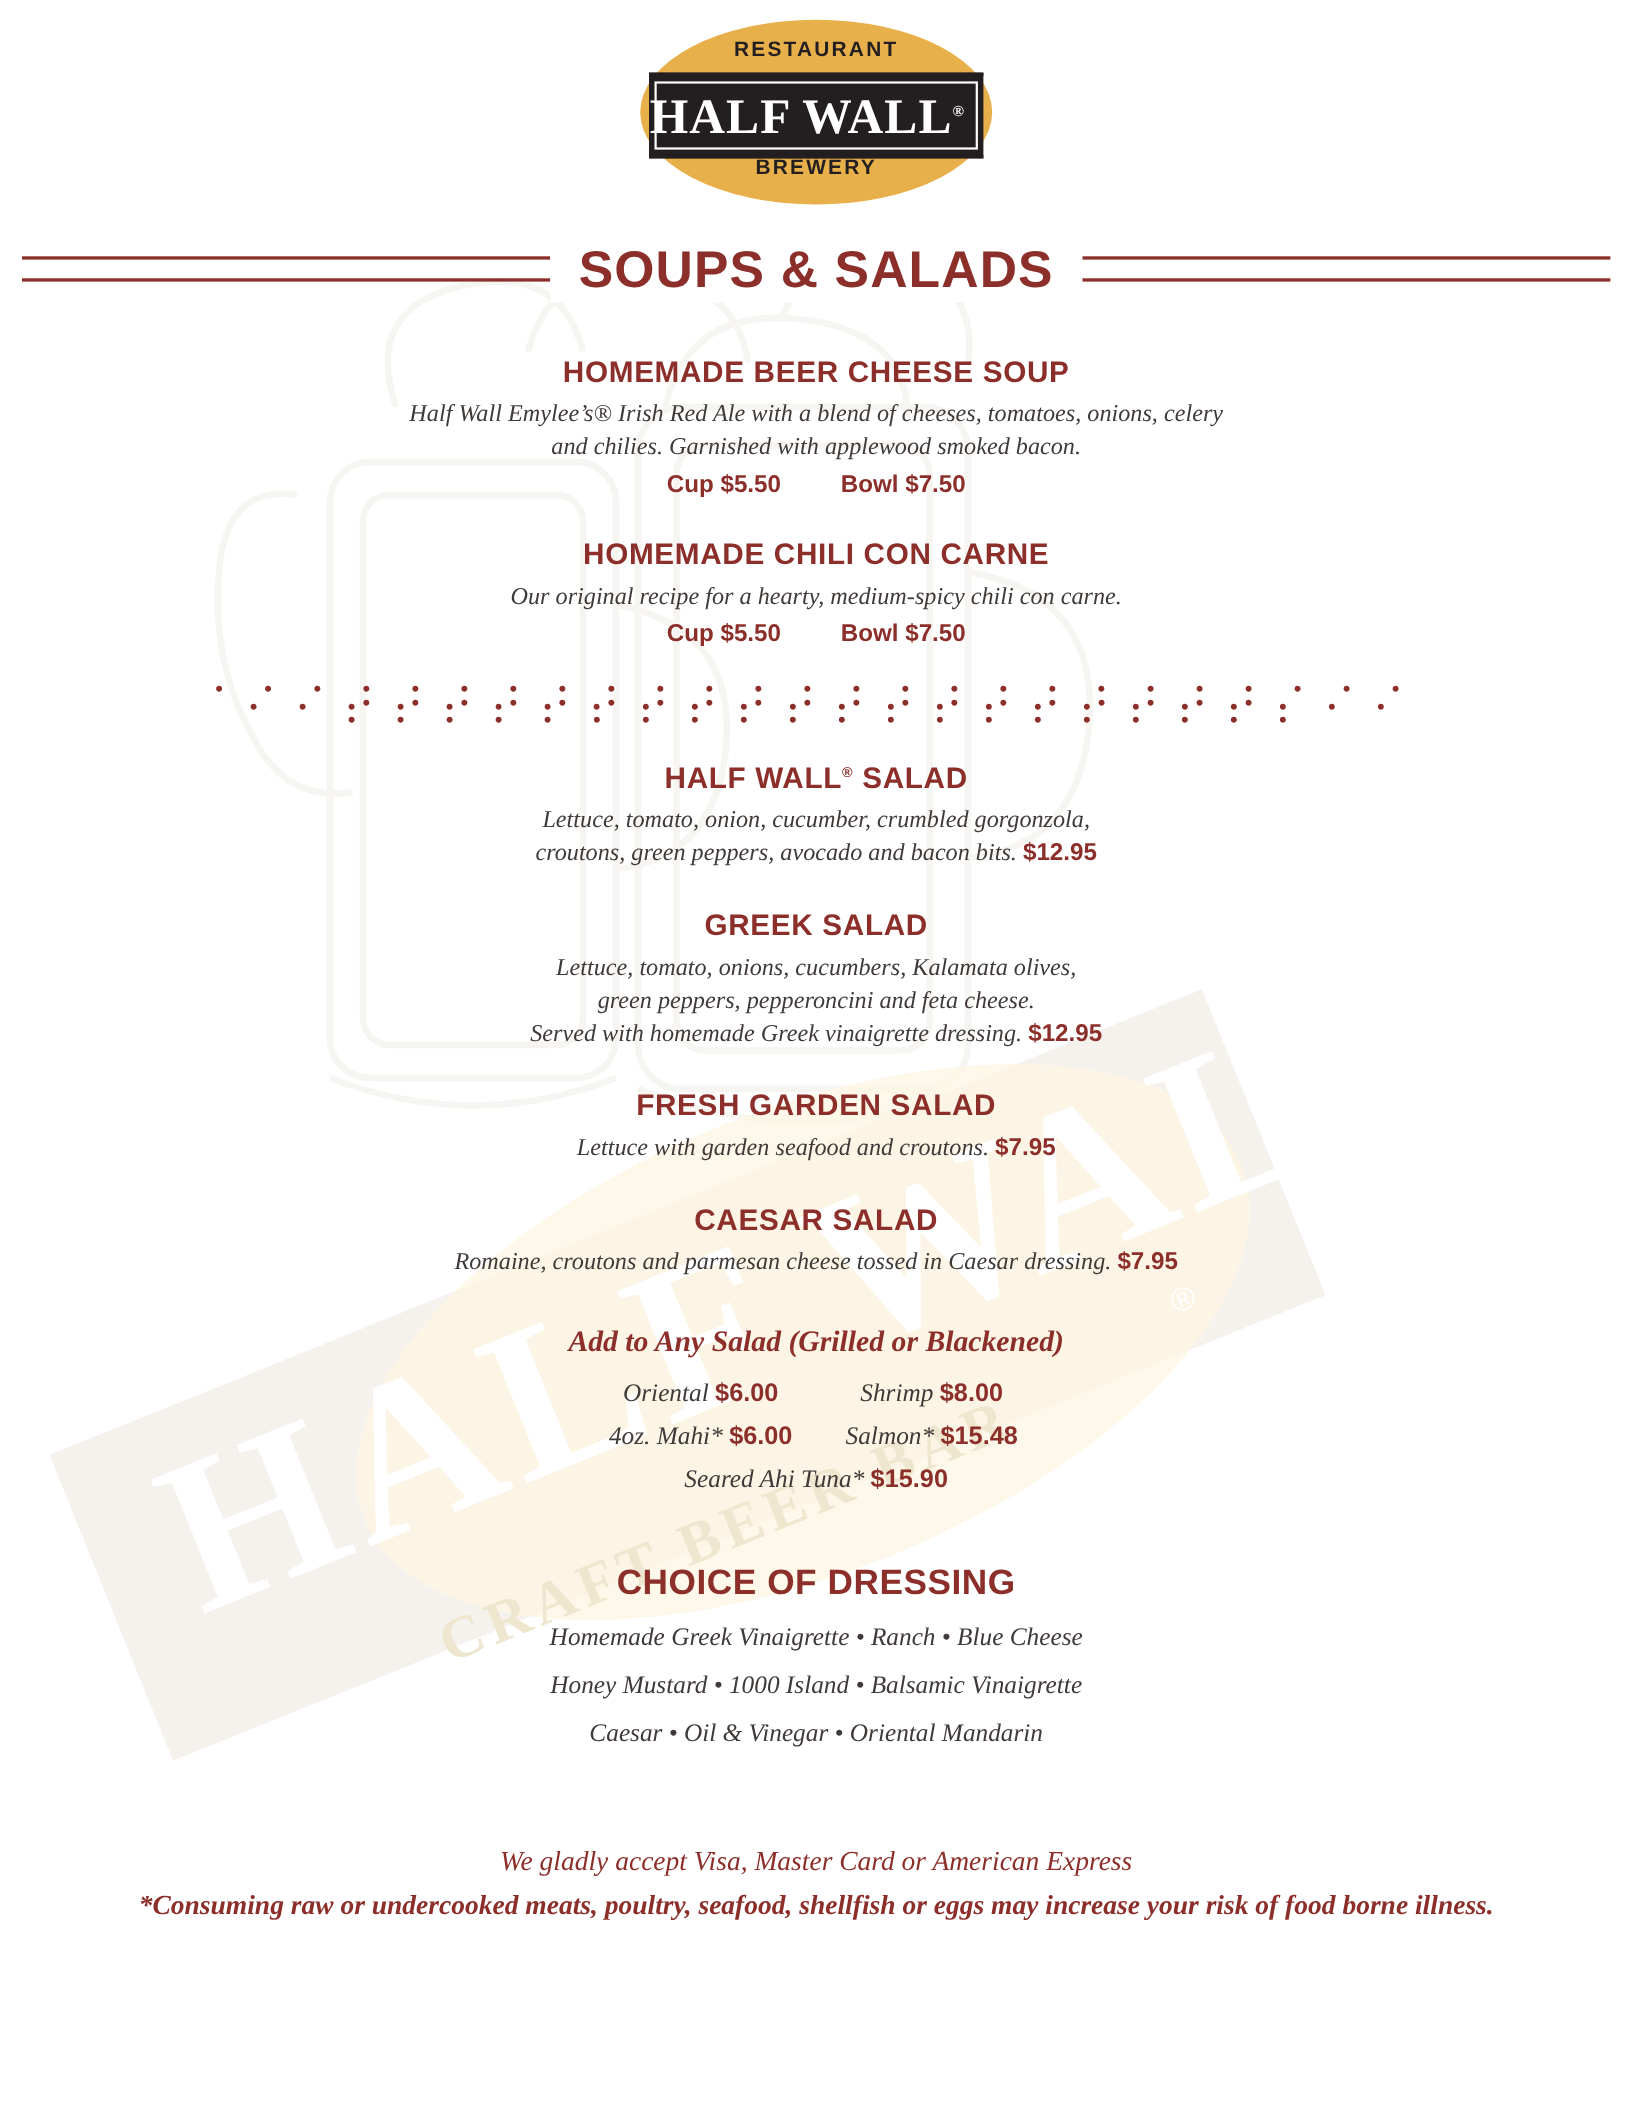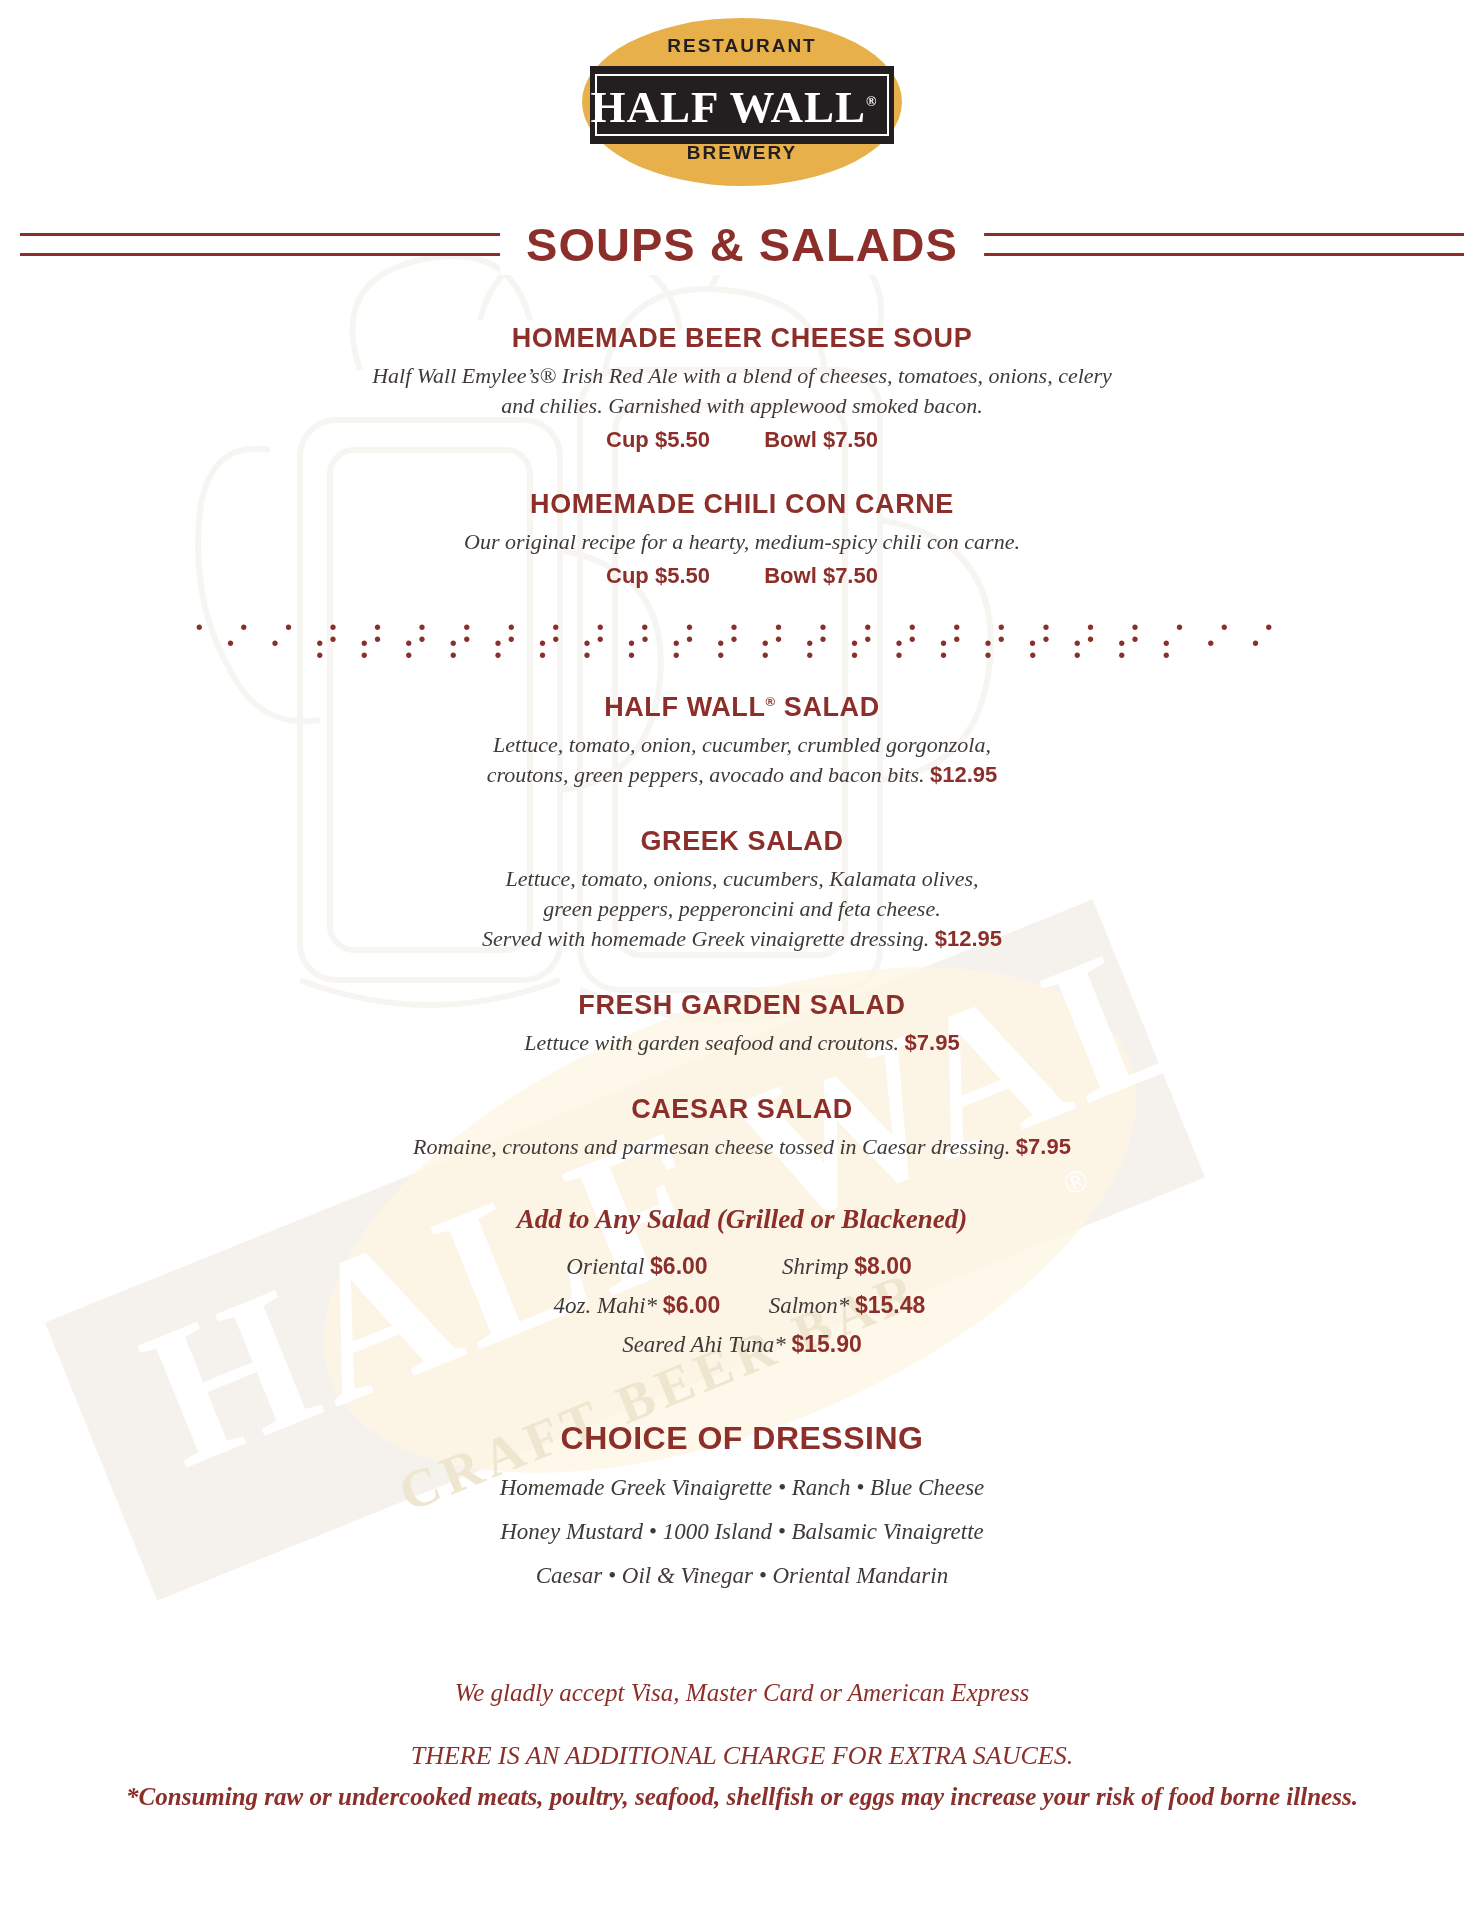--- a/index.html
+++ b/index.html
@@ -454,17 +454,16 @@
         </div>
       </div>
     </div>
 
     <div class="dressing-title">CHOICE OF DRESSING</div>
     <div class="dressing-line">Homemade Greek Vinaigrette • Ranch • Blue Cheese</div>
     <div class="dressing-line">Honey Mustard • 1000 Island • Balsamic Vinaigrette</div>
     <div class="dressing-line">Caesar • Oil &amp; Vinegar • Oriental Mandarin</div>
 
     <div class="footer-cards">We gladly accept Visa, Master Card or American Express</div>
-    <div class="footer-sauce">THERE IS AN ADDITIONAL CHARGE FOR EXTRA SAUCES.</div>
     <div class="footer-note">*Consuming raw or undercooked meats, poultry, seafood, shellfish or eggs may increase your risk of food borne illness.</div>
 
   </div>
 </div>
 
 </body></html>

